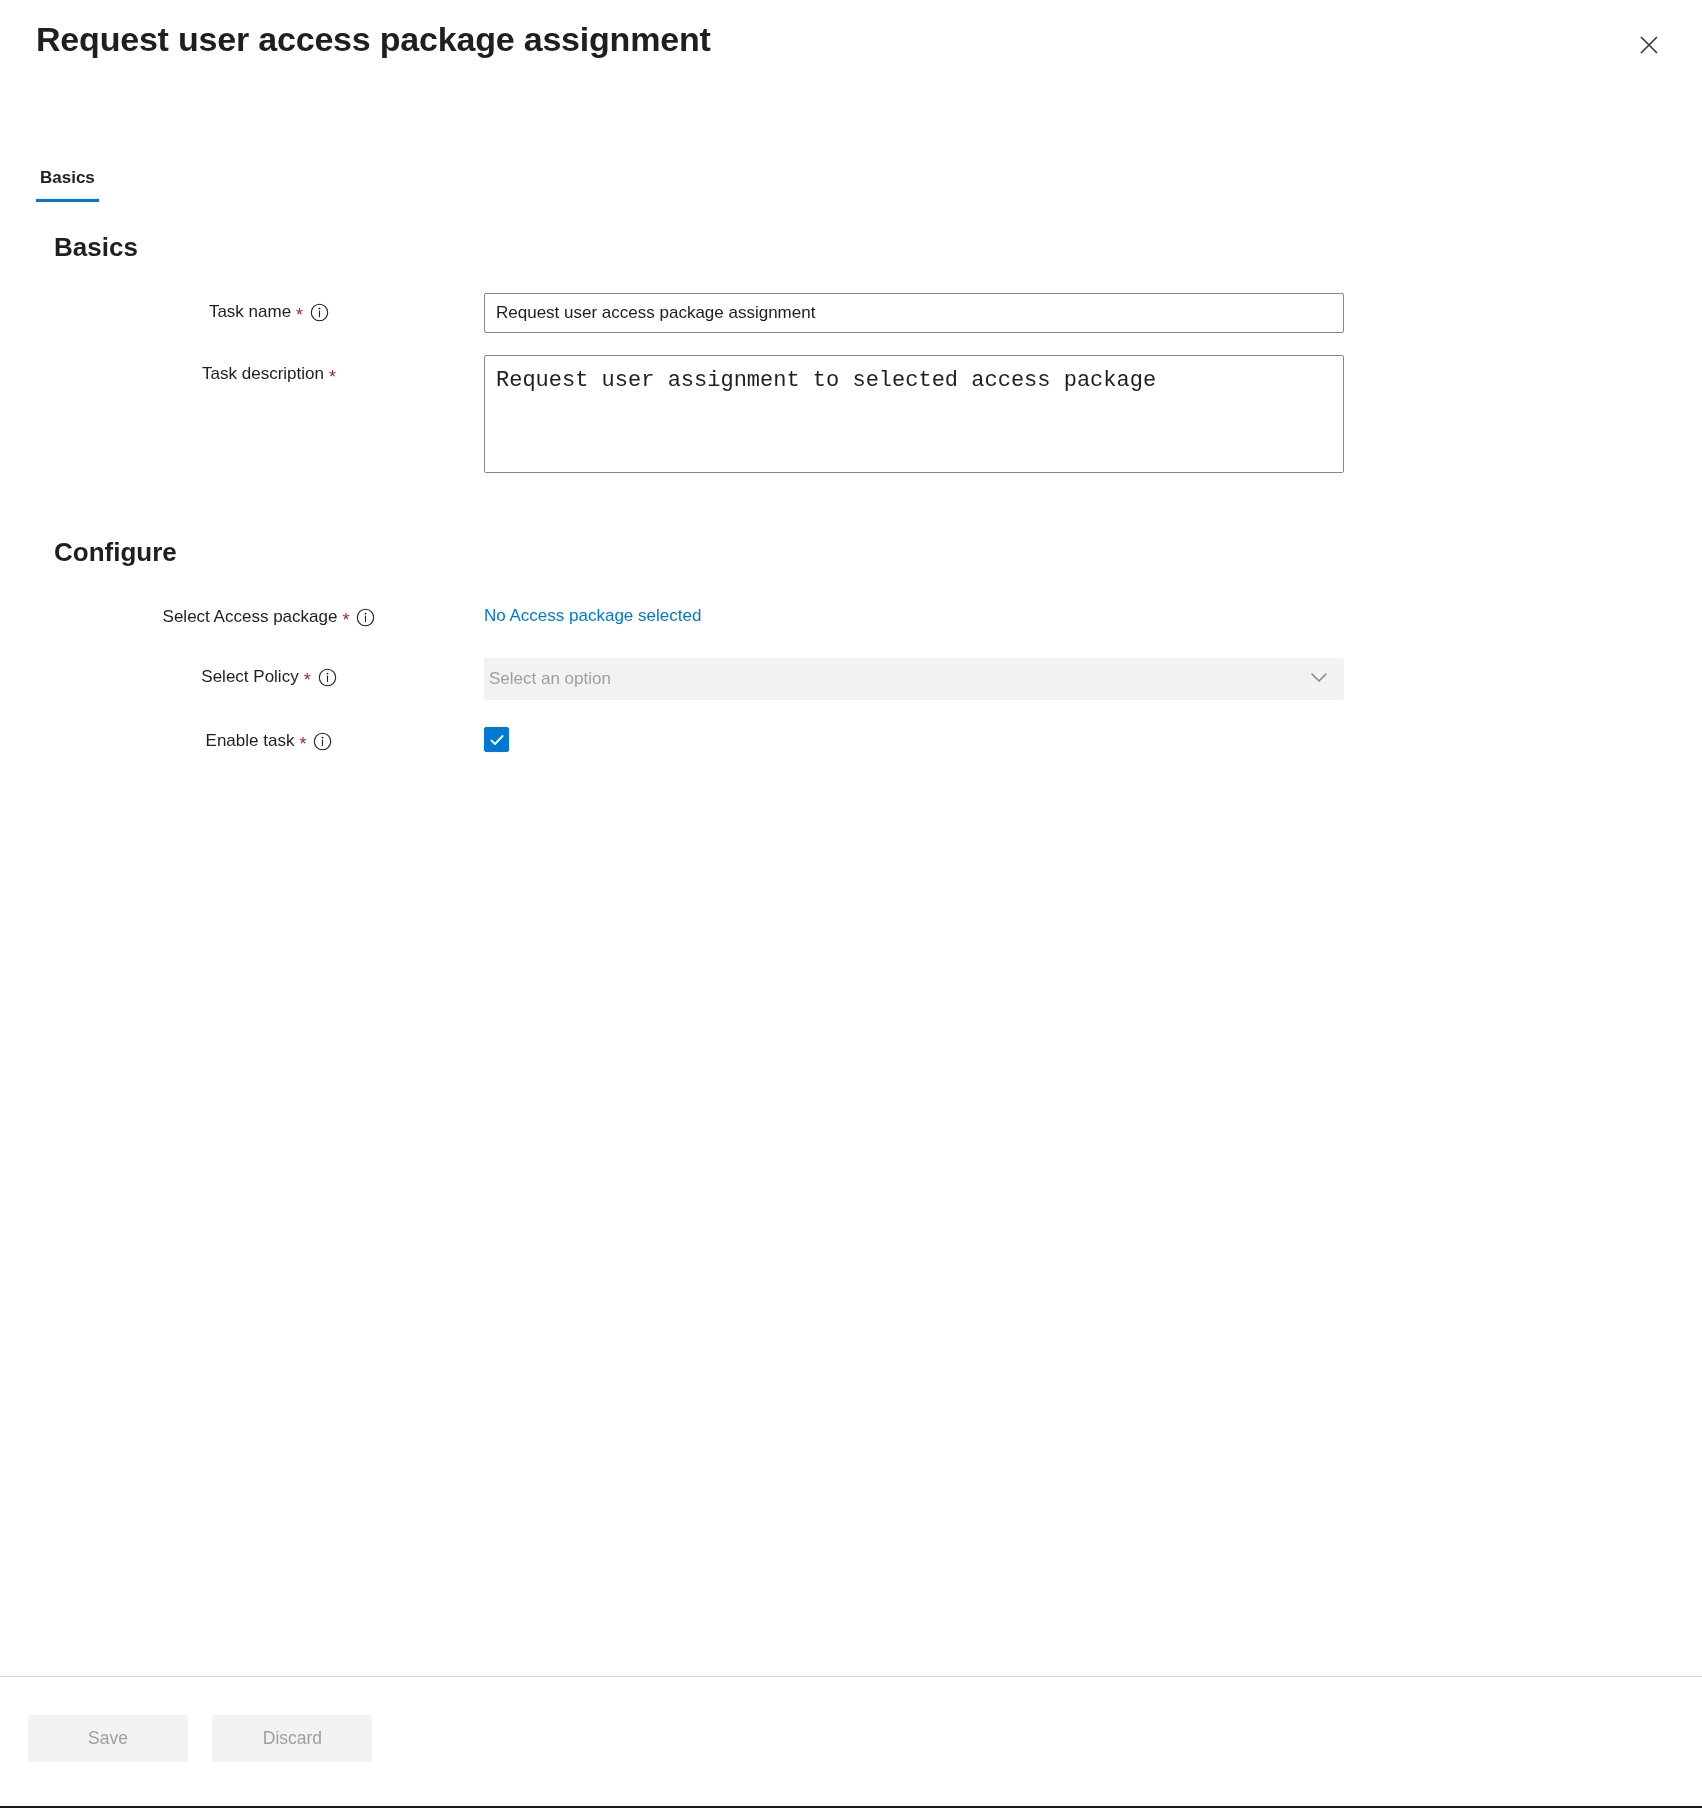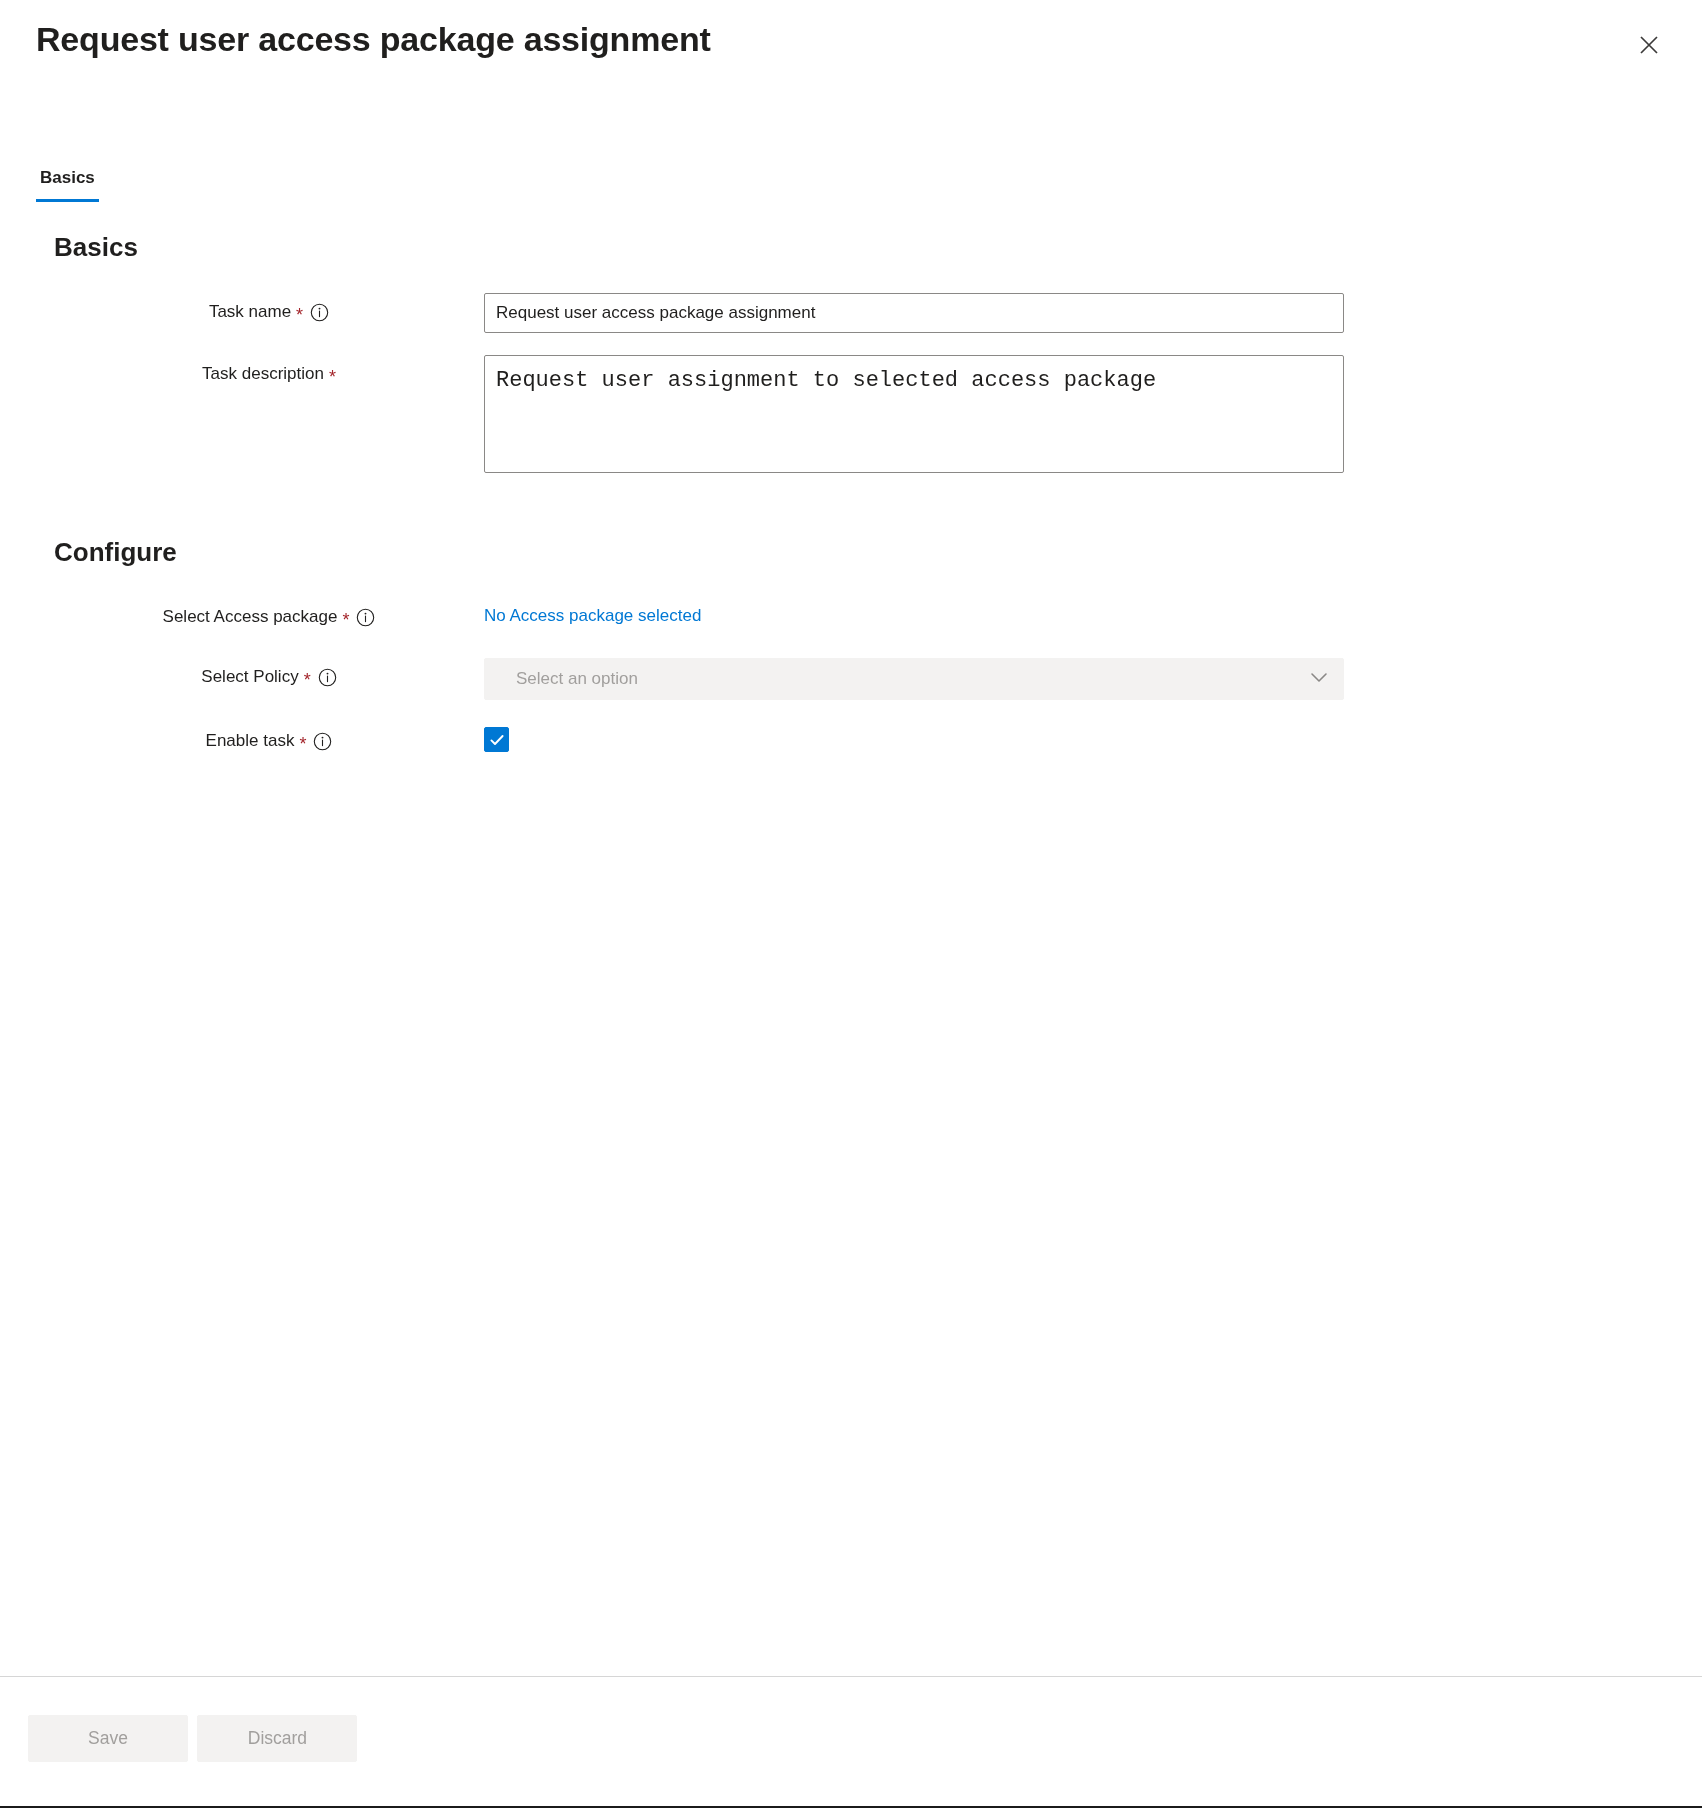--- a/index.html
+++ b/index.html
@@ -185,21 +185,21 @@
 
   .select-box {
     width: 860px;
     height: 42px;
     background: #f3f2f1;
     border: 1px solid #f3f2f1;
     border-radius: 2px;
     display: flex;
     align-items: center;
     justify-content: space-between;
-    padding: 0 12px 0 31px;
+    padding: 0 12px 0 4px;
     cursor: default;
   }
   .select-placeholder {
     font-size: 17px;
     color: #a19f9d;
   }
   .chev { display: block; }
 
   .checkbox-outer {
     width: 25px;
@@ -231,21 +231,21 @@
     padding: 38px 0 0 28px;
     background: #ffffff;
   }
   .btn {
     min-width: 160px;
     height: 47px;
     font-size: 17.5px;
     font-family: inherit;
     border-radius: 2px;
     border: 1px solid transparent;
-    margin-right: 5px;
+    margin-right: 20px;
     cursor: default;
     padding: 0 20px;
   }
   .btn.disabled {
     background: #f3f2f1;
     color: #a19f9d;
     border-color: #f3f2f1;
   }
   .bottom-rule {
     position: absolute;

